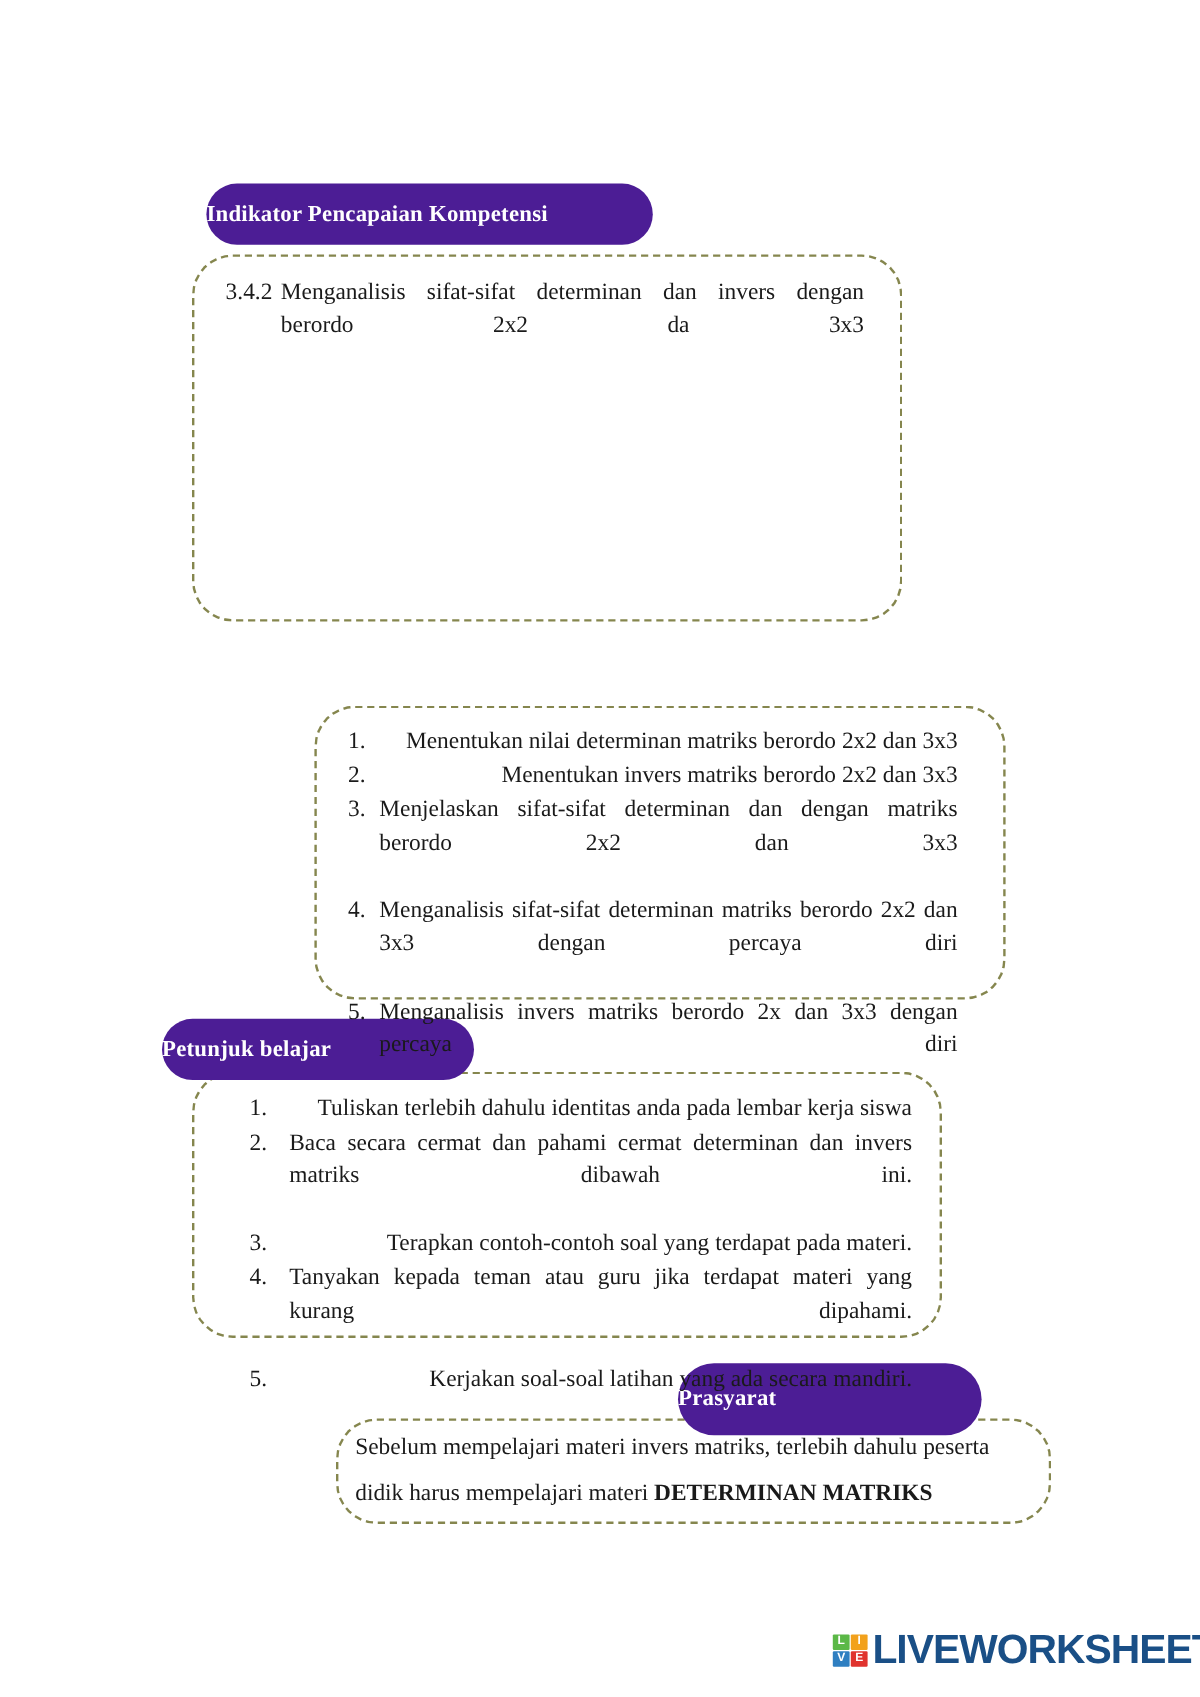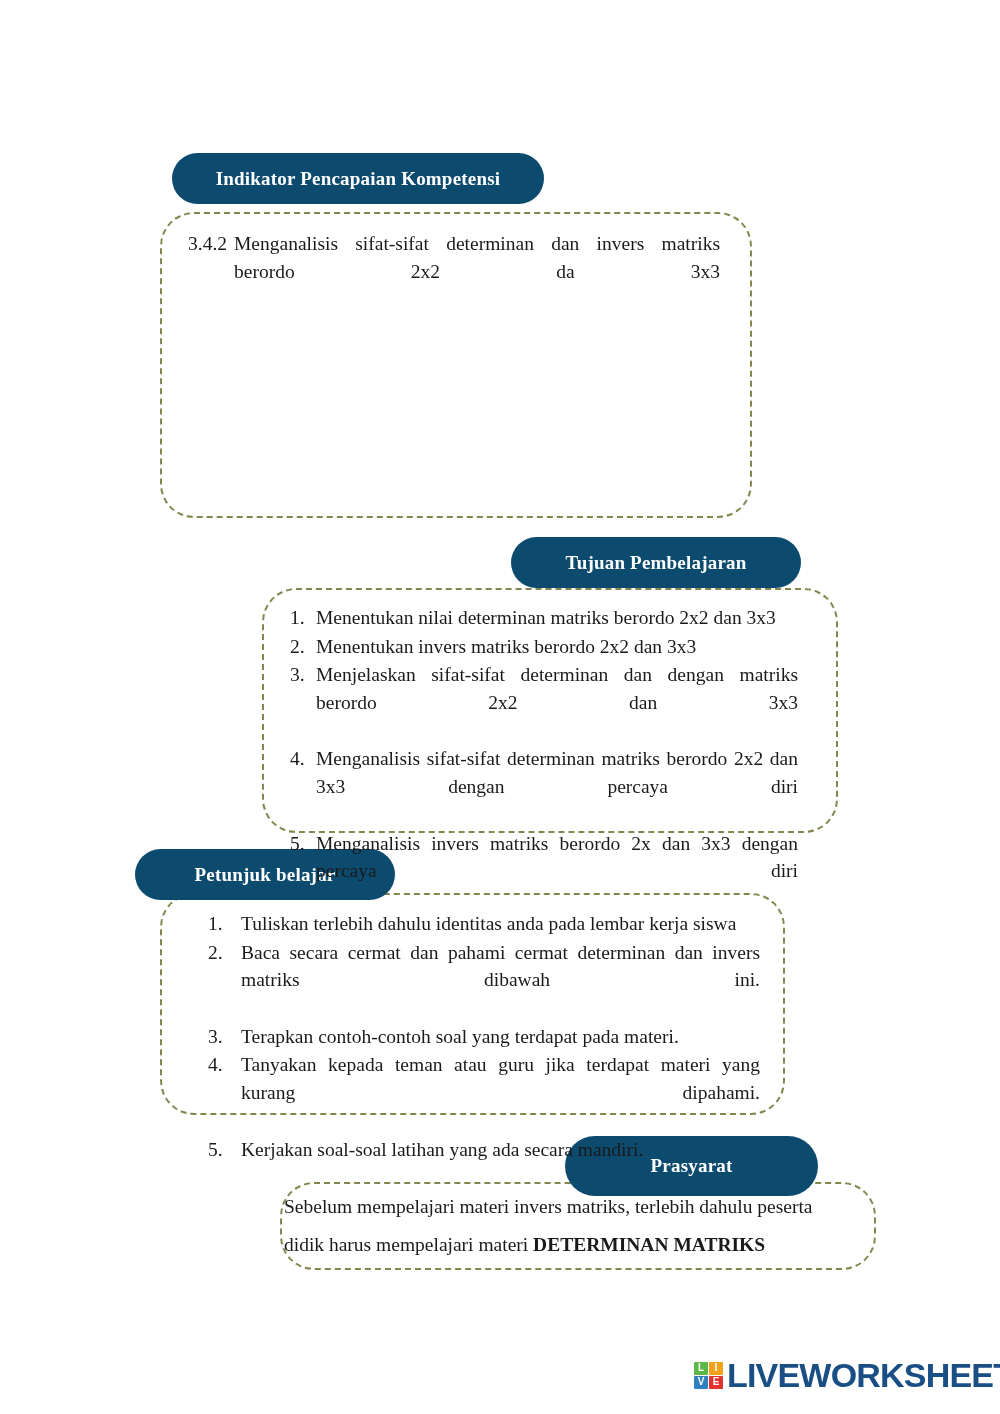--- a/index.html
+++ b/index.html
@@ -20,30 +20,30 @@
   .page {
     position: absolute;
     inset: 0;
     width: 1000px;
     height: 1414px;
   }
 
   
   .pill {
     position: absolute;
-    background: #0c4a6e;
+    background: #4c1d95;
     border-radius: 40px;
     color: #ffffff;
     font-family: "Liberation Serif", "DejaVu Serif", serif;
     font-weight: bold;
     font-size: 19px;
     letter-spacing: 0.2px;
     display: flex;
     align-items: center;
-    justify-content: center;
+    justify-content: flex-start;
     z-index: 3;
     box-sizing: border-box;
     white-space: nowrap;
   }
 
   
   .dashbox {
     position: absolute;
     border: 2px dashed #85864e;
     border-radius: 34px;
@@ -109,21 +109,21 @@
   .num-text {
     flex: 1 1 auto;
     text-align: justify;
     text-justify: inter-word;
   }
   .num-text::after {
     content: "";
     display: inline-block;
     width: 100%;
   }
-  .num-text.nojust { text-align: left; }
+  .num-text.nojust { text-align: right; }
   .num-text.nojust::after { content: none; }
 
   
   .pra-text {
     font-size: 19.5px;
     line-height: 1.95;
     text-align: left;
   }
   .pra-text strong { font-weight: bold; }
 
@@ -168,29 +168,26 @@
 
   <div class="dashbox" style="left:160px; top:212px; width:592px; height:306px;"></div>
 
   <div class="pill" style="left:172px; top:153px; width:372px; height:51px;">
     <span>Indikator Pencapaian Kompetensi</span>
   </div>
 
   <ul class="ind-list dashbox-inner" style="left:188px; top:230px; width:532px;">
     <li class="ind-item">
       <span class="ind-num">3.4.2</span>
-      <span class="ind-text">Menganalisis sifat-sifat determinan dan invers matriks berordo 2x2 da 3x3</span>
+      <span class="ind-text">Menganalisis sifat-sifat determinan dan invers dengan berordo 2x2 da 3x3</span>
     </li>
   </ul>
 
   <div class="dashbox" style="left:262px; top:588px; width:576px; height:245px;"></div>
 
-  <div class="pill" style="left:511px; top:537px; width:290px; height:51px;">
-    <span>Tujuan Pembelajaran</span>
-  </div>
 
   <ul class="num-list dashbox-inner" style="left:290px; top:604px; width:508px;">
     <li class="num-item">
       <span class="num-marker">1.</span>
       <span class="num-text nojust">Menentukan nilai determinan matriks berordo 2x2 dan 3x3</span>
     </li>
     <li class="num-item">
       <span class="num-marker">2.</span>
       <span class="num-text nojust">Menentukan invers matriks berordo 2x2 dan 3x3</span>
     </li>
@@ -236,21 +233,21 @@
       <span class="num-text nojust">Kerjakan soal-soal latihan yang ada secara mandiri.</span>
     </li>
   </ul>
 
   <div class="dashbox" style="left:280px; top:1182px; width:596px; height:88px;"></div>
 
   <div class="pill" style="left:565px; top:1136px; width:253px; height:60px;">
     <span>Prasyarat</span>
   </div>
 
-  <div class="pra-text dashbox-inner" style="left:284px; top:1188px; width:556px;">
+  <div class="pra-text dashbox-inner" style="left:296px; top:1188px; width:556px;">
     <span>Sebelum mempelajari materi invers matriks, terlebih dahulu peserta didik harus mempelajari materi </span><strong>DETERMINAN MATRIKS</strong>
   </div>
 
   <div class="lw-logo" style="left:694px; top:1358px;">
     <div class="lw-grid">
       <div class="lw-cell" style="background:#5bb847;">L</div>
       <div class="lw-cell" style="background:#f2a11c;">I</div>
       <div class="lw-cell" style="background:#2f7fc1;">V</div>
       <div class="lw-cell" style="background:#e0332e;">E</div>
     </div>

